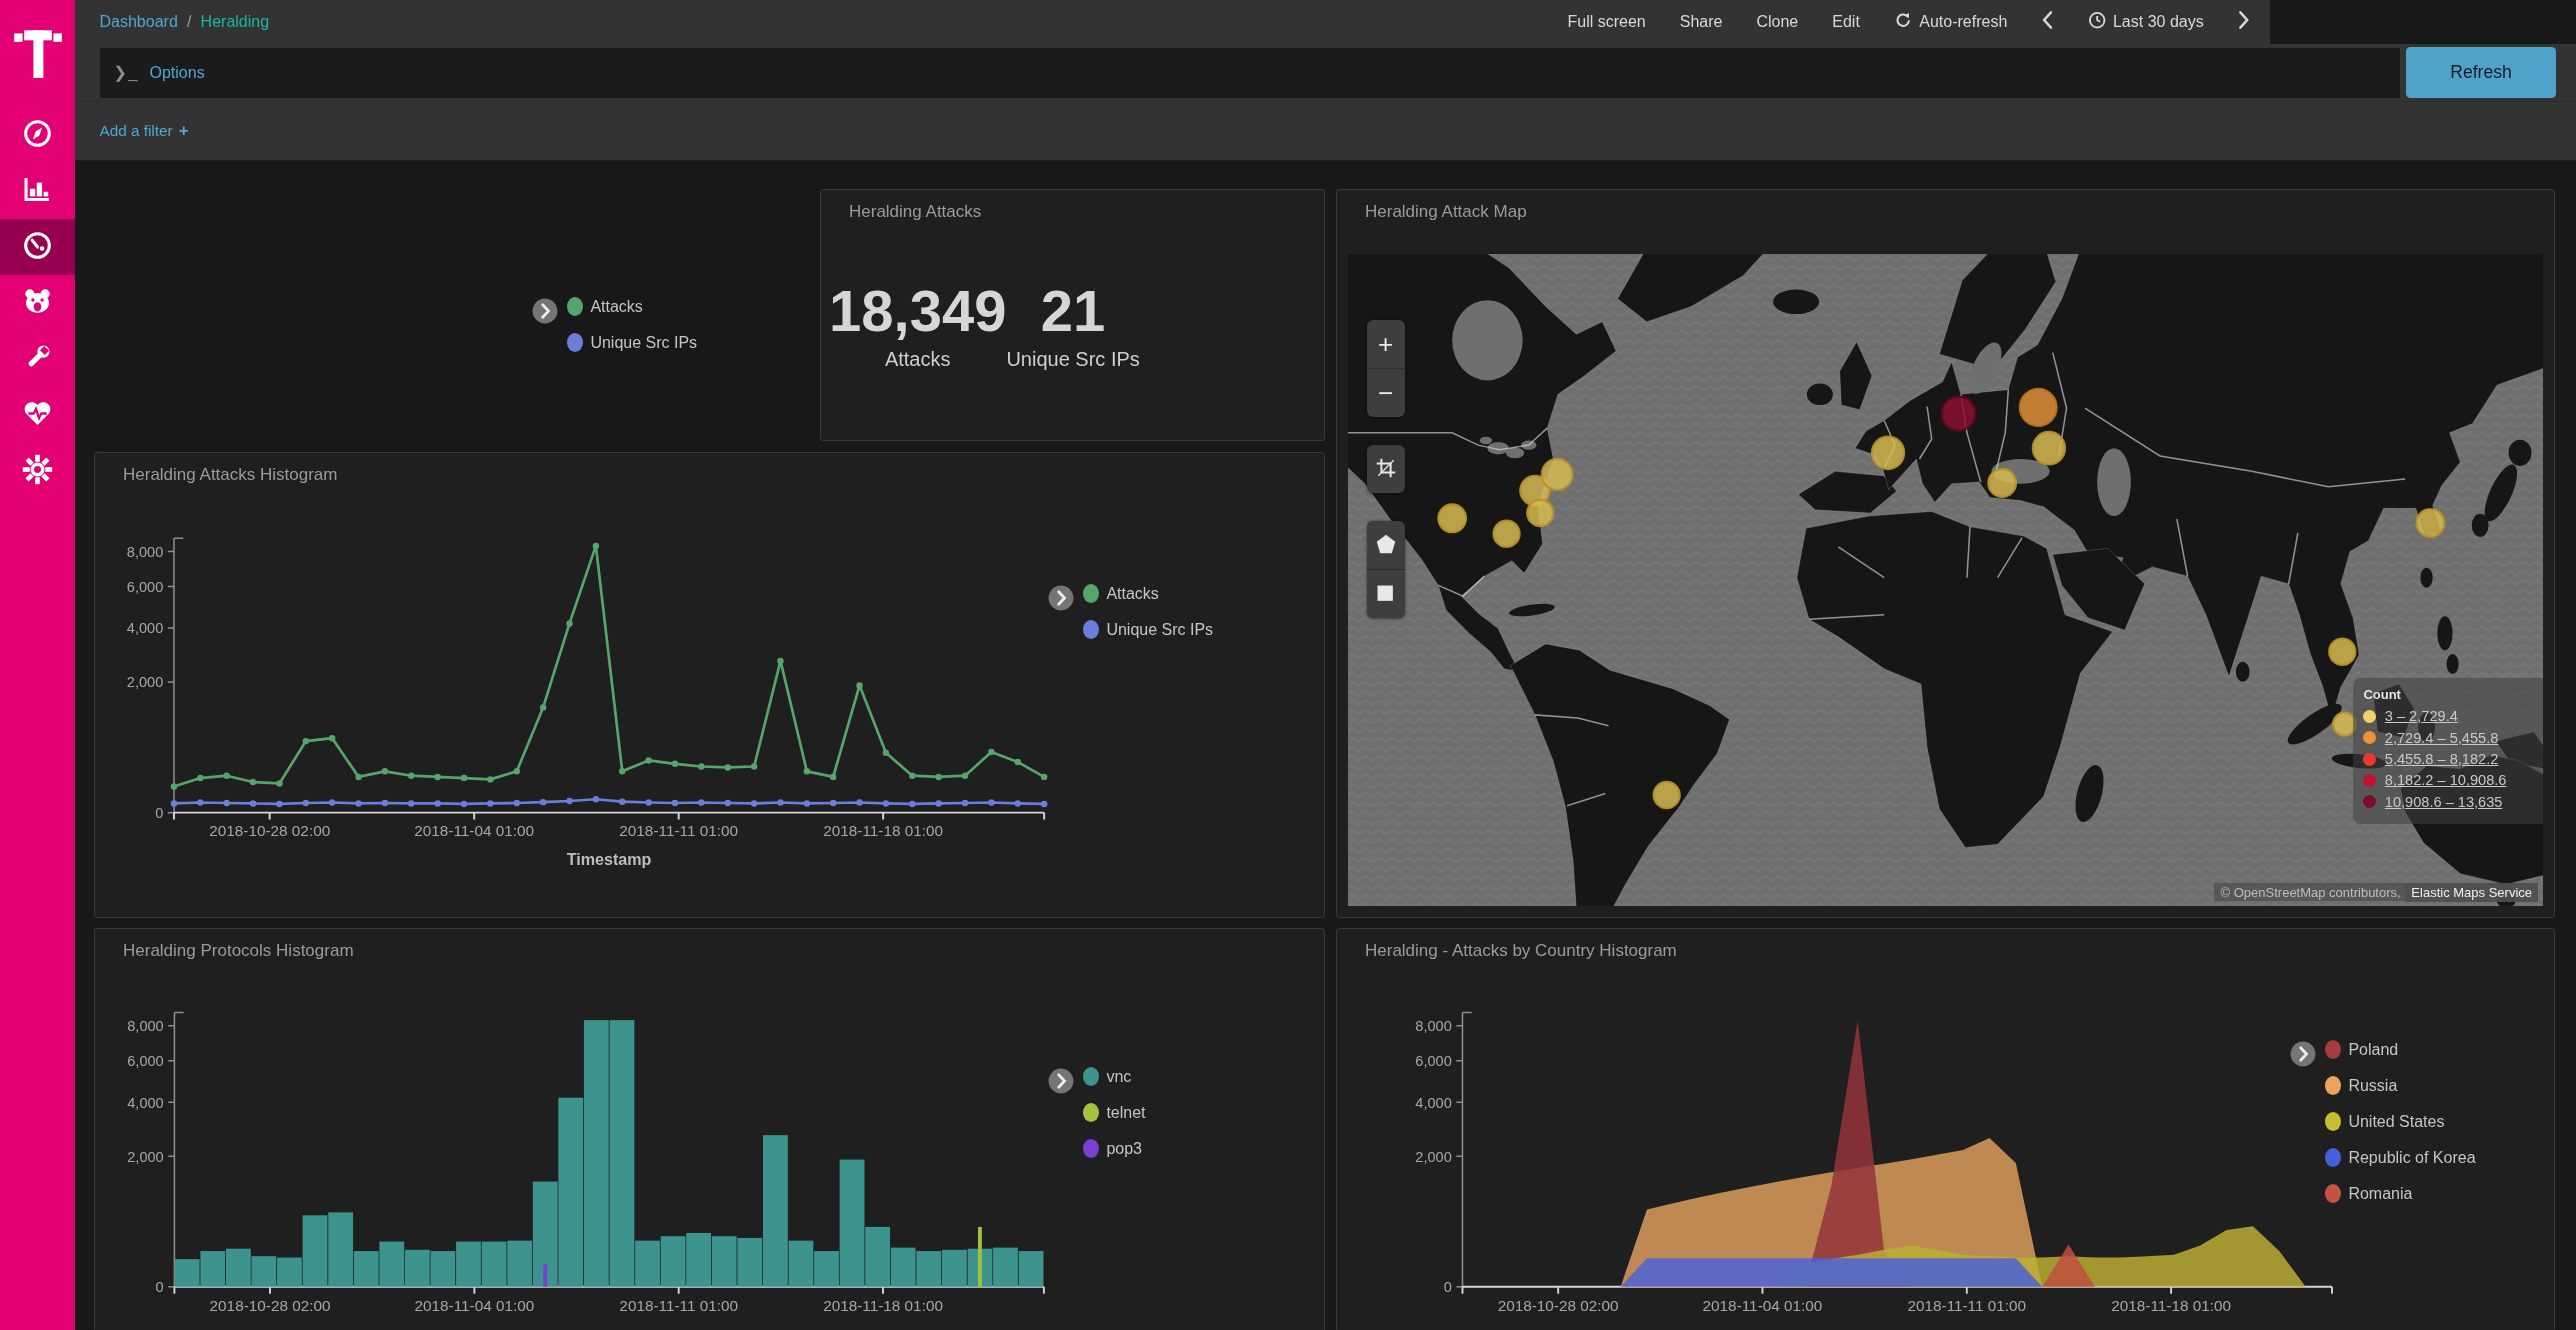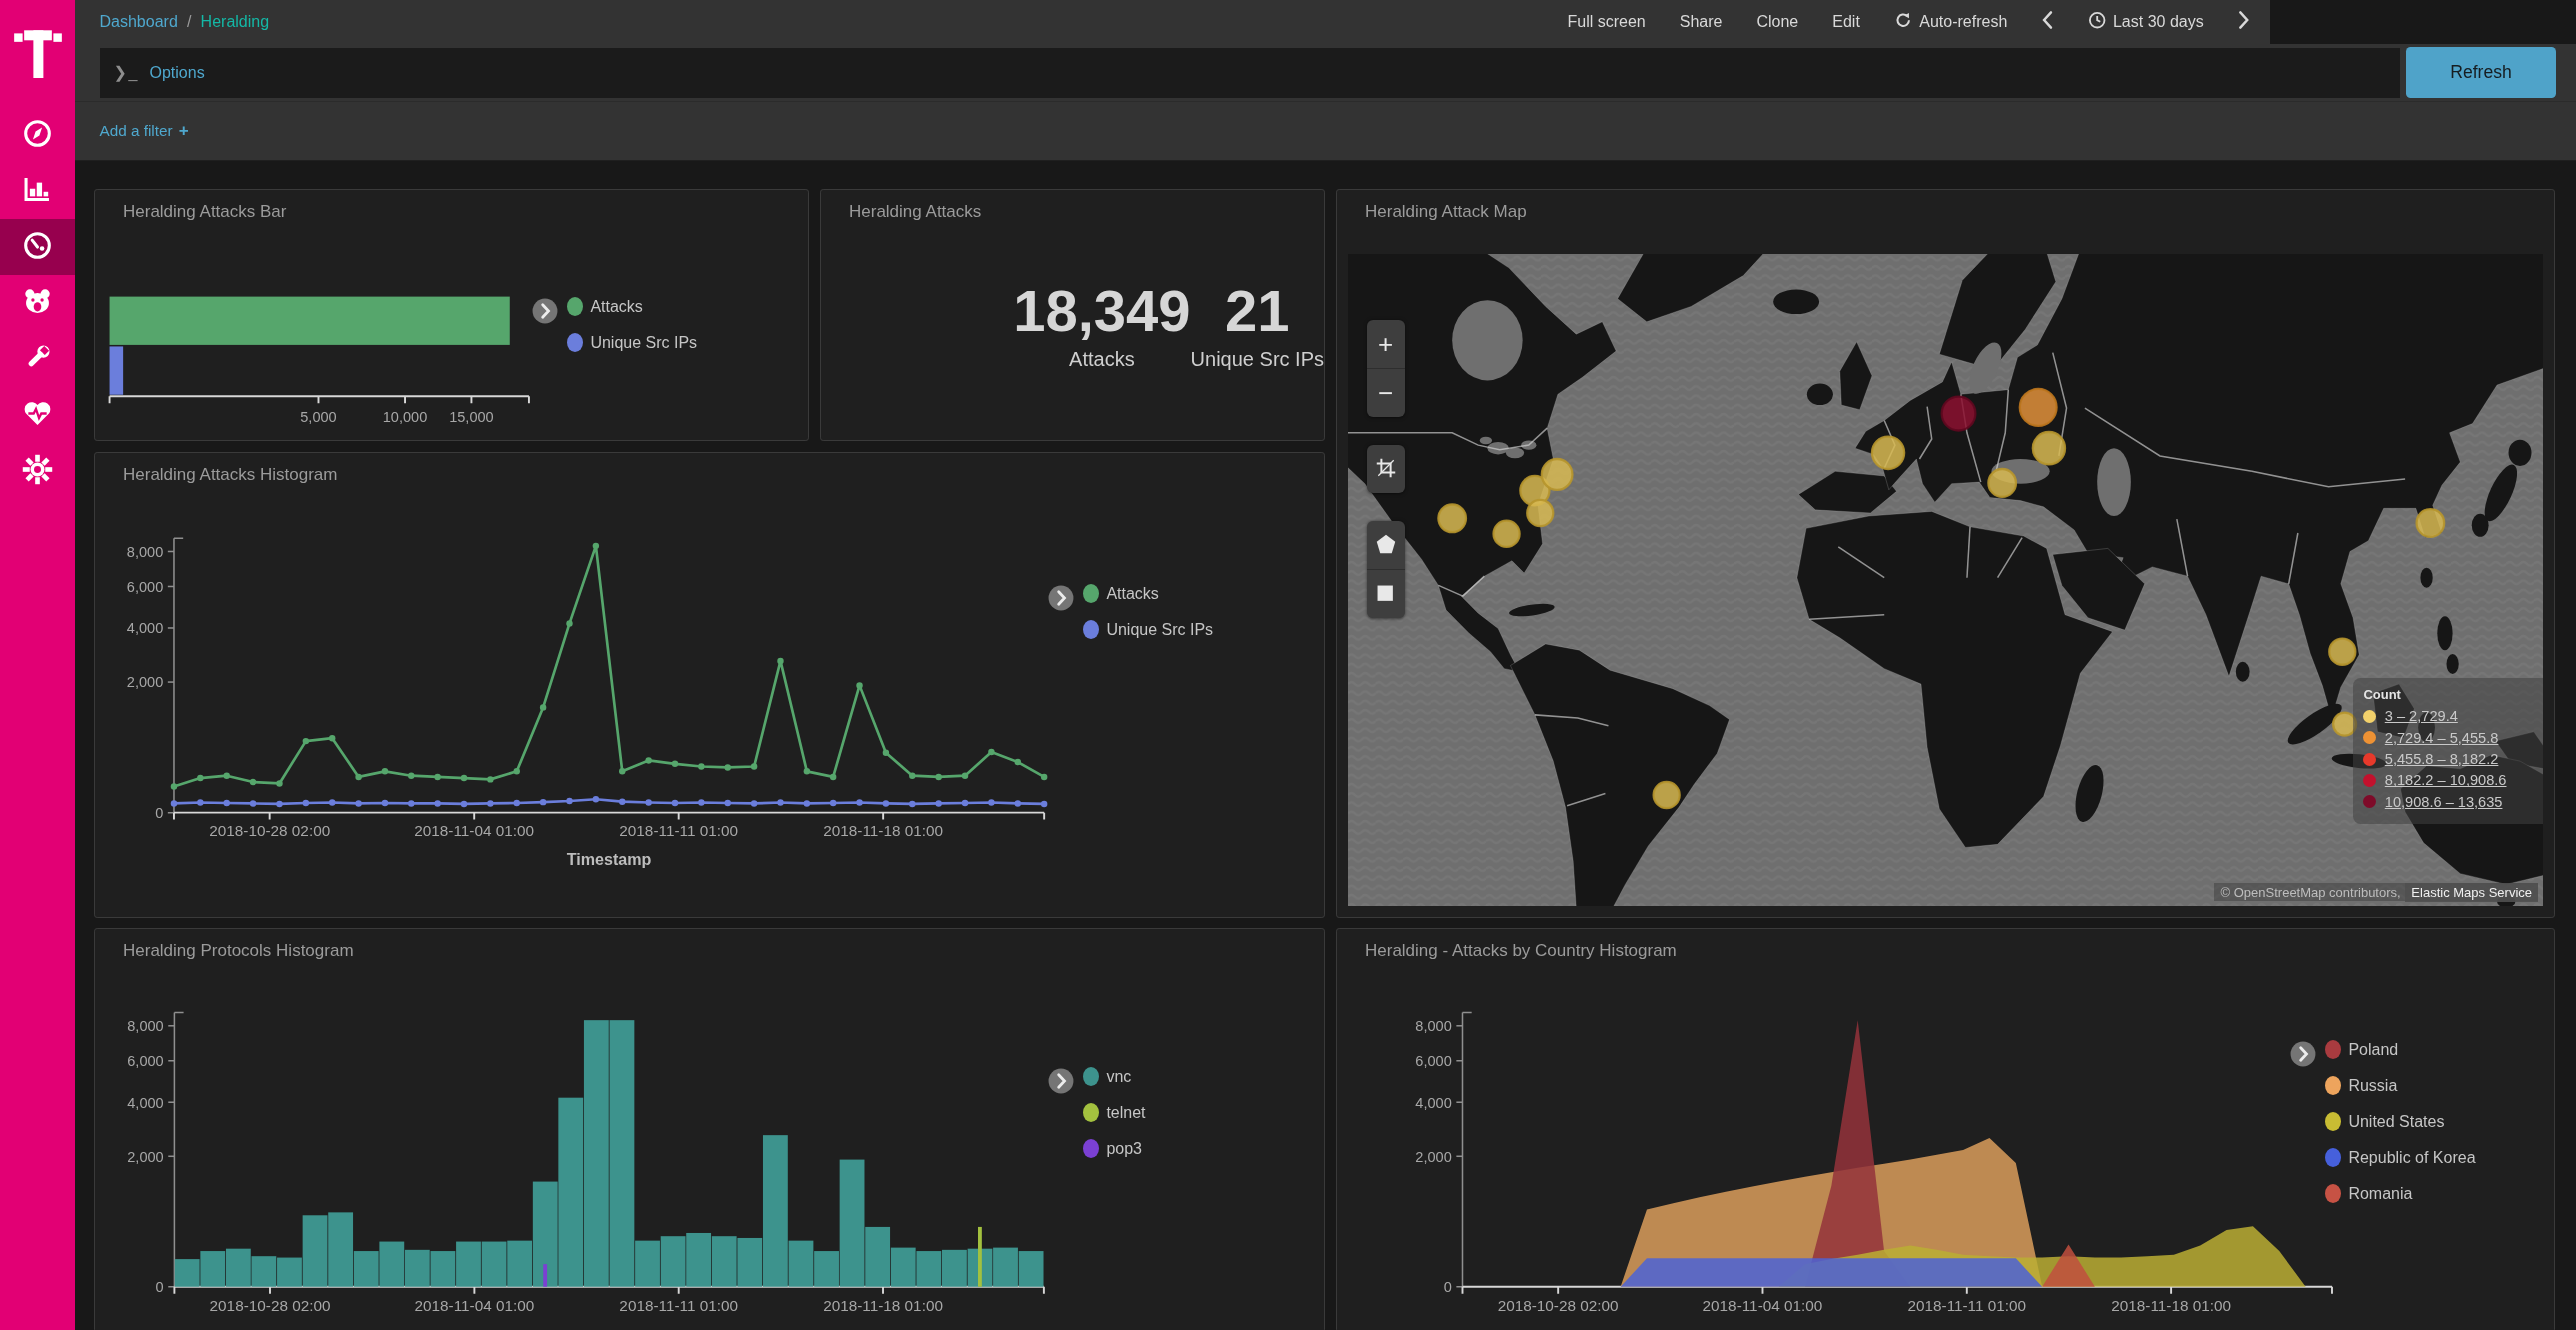--- a/index.html
+++ b/index.html
@@ -28,21 +28,21 @@
     color:#161D21;font-size:17.6px;font-family:"Liberation Sans",sans-serif;cursor:pointer;}
   .filter-row{position:absolute;left:75px;top:101px;width:2501px;height:58px;background:#333333;border-top:0.8px solid #2B2B2B;border-bottom:0.8px solid #1F1F1F;display:flex;align-items:center;z-index:20;}
   .add-filter{margin-left:24.5px;color:#4FA8CE;font-size:15.3px;cursor:pointer;display:flex;align-items:center;gap:6.1px;}
   .plus{font-weight:bold;font-size:17px;}
   
   .content-bg{position:absolute;left:75px;top:159px;width:2501px;height:1172px;background:#181818;}
   .panel{position:absolute;background:#1F1F1F;border:0.8px solid #3A3A3A;border-radius:3.1px;overflow:hidden;}
   .panel-title{position:absolute;left:28px;top:12.3px;font-size:17px;color:#9B9B9B;white-space:nowrap;}
   .chart-container{position:absolute;left:0;top:0;width:100%;height:100%;}
   
-  .metric-row{position:absolute;left:0;top:92px;width:100%;display:flex;justify-content:flex-end;text-align:center;}
+  .metric-row{position:absolute;left:8px;top:92px;width:100%;display:flex;justify-content:flex-start;text-align:center;}
   .metric-value{font-size:58px;font-weight:bold;color:#D6D6D6;line-height:1.0;}
   .metric-label{font-size:20px;color:#CFCFCF;margin-top:7.7px;}
   
   .map-viewport{position:absolute;left:10.7px;top:64px;width:1195px;height:652px;overflow:hidden;background:#6F6F6F;}
   .map-controls{position:absolute;left:19px;top:66px;z-index:5;}
   .ctrl-group{width:38px;background:#3E3E3E;border-radius:6.1px;margin-bottom:28px;overflow:hidden;box-shadow:0 0.8px 3.1px rgba(0,0,0,.5);}
   .ctrl-btn{width:38px;height:48px;display:flex;align-items:center;justify-content:center;color:#E8E8E8;font-size:26px;cursor:pointer;}
   .ctrl-btn + .ctrl-btn{border-top:0.8px solid #2e2e2e;}
   .map-legend{position:absolute;left:1005px;top:424px;width:184px;background:rgba(66,66,66,0.55);border-radius:7.7px;padding:9.2px 10.7px;z-index:6;}
   .map-legend-title{font-size:13px;font-weight:bold;color:#e5e5e5;margin-bottom:6.1px;}
@@ -209,31 +209,20 @@
 
   <div class="filter-row">
     <span class="add-filter">
       <span>Add a filter</span>
       <span class="plus">+</span>
     </span>
   </div>
 
   <div class="content-bg"></div>
 
-  <div class="panel" style="left:94px;top:189px;width:713px;height:250px;">
-    <div class="panel-title">Heralding Attacks Bar</div>
-    <div class="chart-container"><svg width="713" height="250" viewBox="0 0 930 326" style="font-family: &quot;Liberation Sans&quot;, sans-serif;">
-          <rect x="19" y="139" width="522.0" height="63" fill="#56A66C"></rect>
-          <rect x="19" y="204" width="17.7" height="63" fill="#6B7EDC"></rect>
-          <path d="M19,269 H566 M19,269 v9 M566,269 v9 M291.5,269 v9 M404.4,269 v9 M491.0,269 v9" stroke="#D8D8D8" stroke-width="2.5" fill="none"></path>
-          <text x="291.5" y="302" text-anchor="middle" fill="#A7A7A7" font-size="19">5,000</text>
-          <text x="404.4" y="302" text-anchor="middle" fill="#A7A7A7" font-size="19">10,000</text>
-          <text x="491.0" y="302" text-anchor="middle" fill="#A7A7A7" font-size="19">15,000</text>
-        </svg></div>
-  </div>
 
   <div class="panel" style="left:820px;top:189px;width:503px;height:250px;">
     <div class="panel-title">Heralding Attacks</div>
     <div class="metric-row">
       <div class="metric">
         <div class="metric-value">18,349</div>
         <div class="metric-label">Attacks</div>
       </div>
       <div class="metric">
         <div class="metric-value">21</div>

